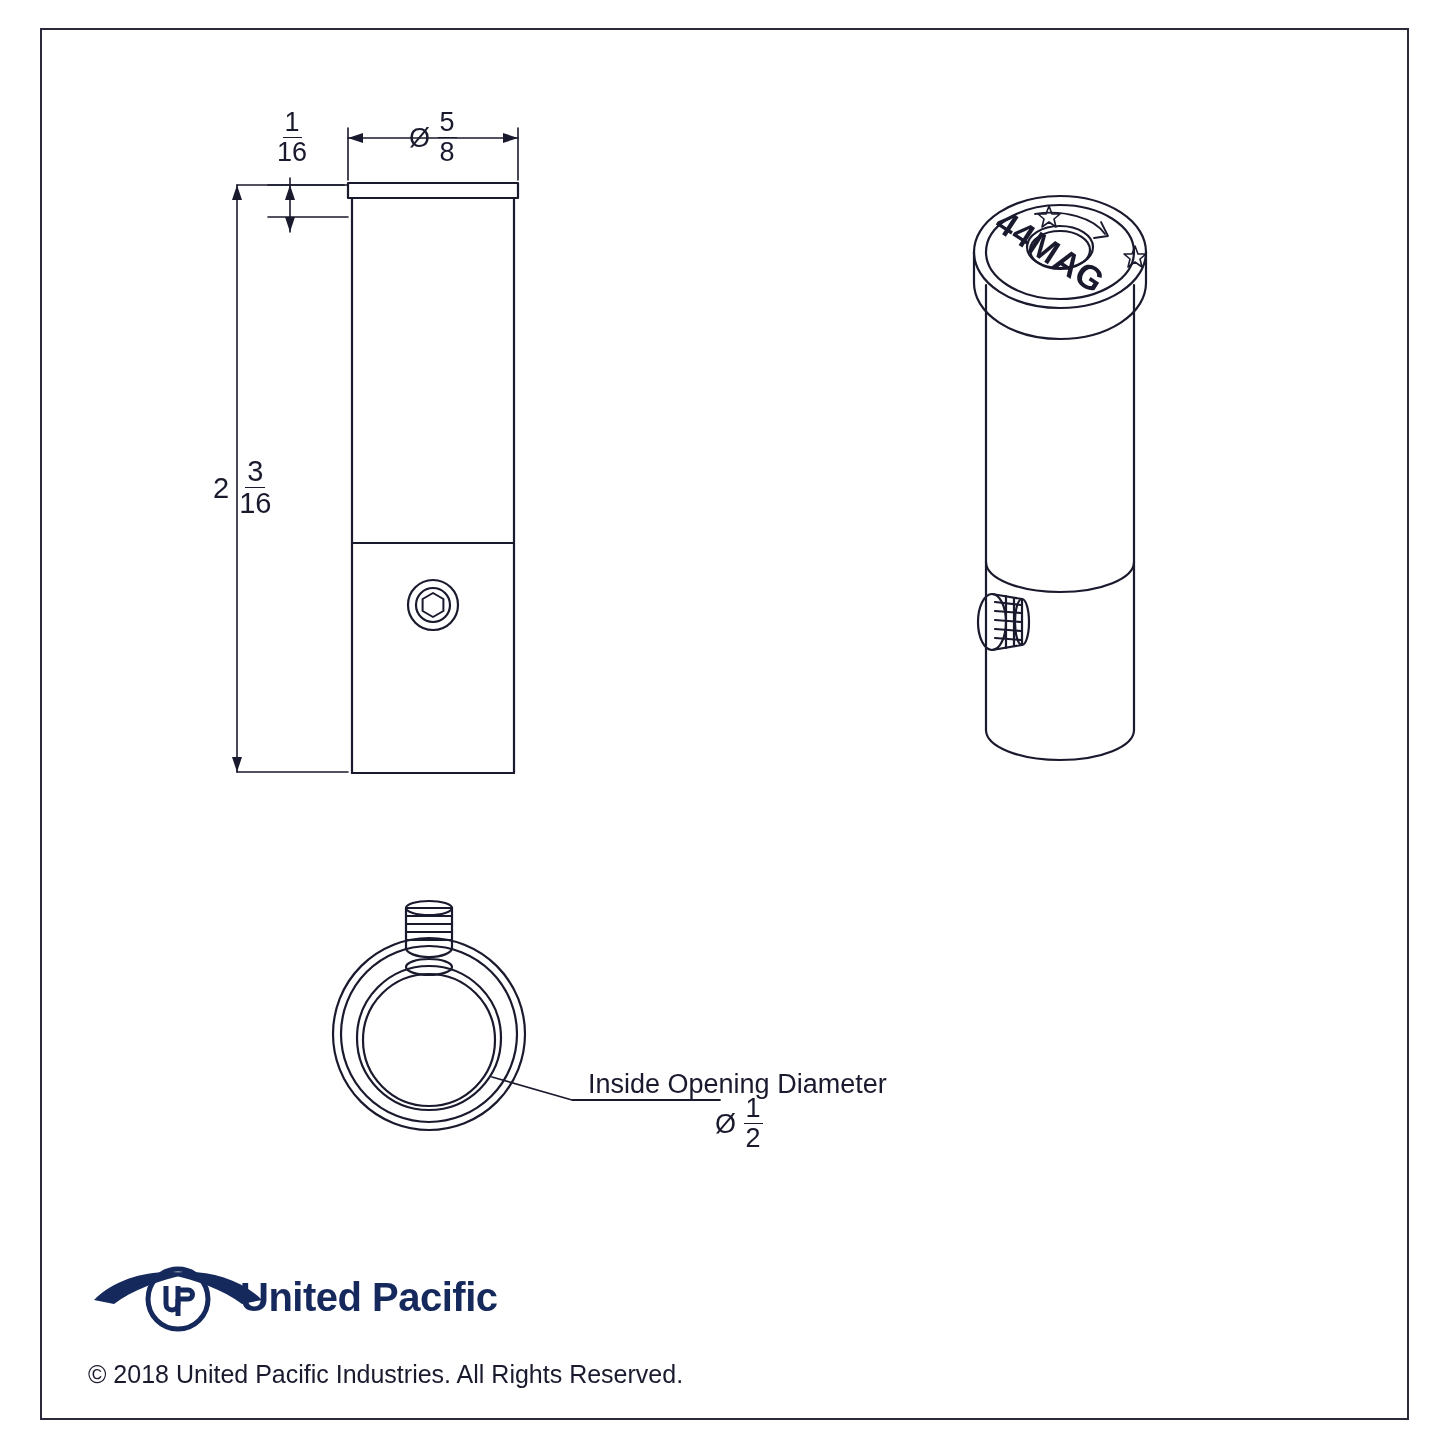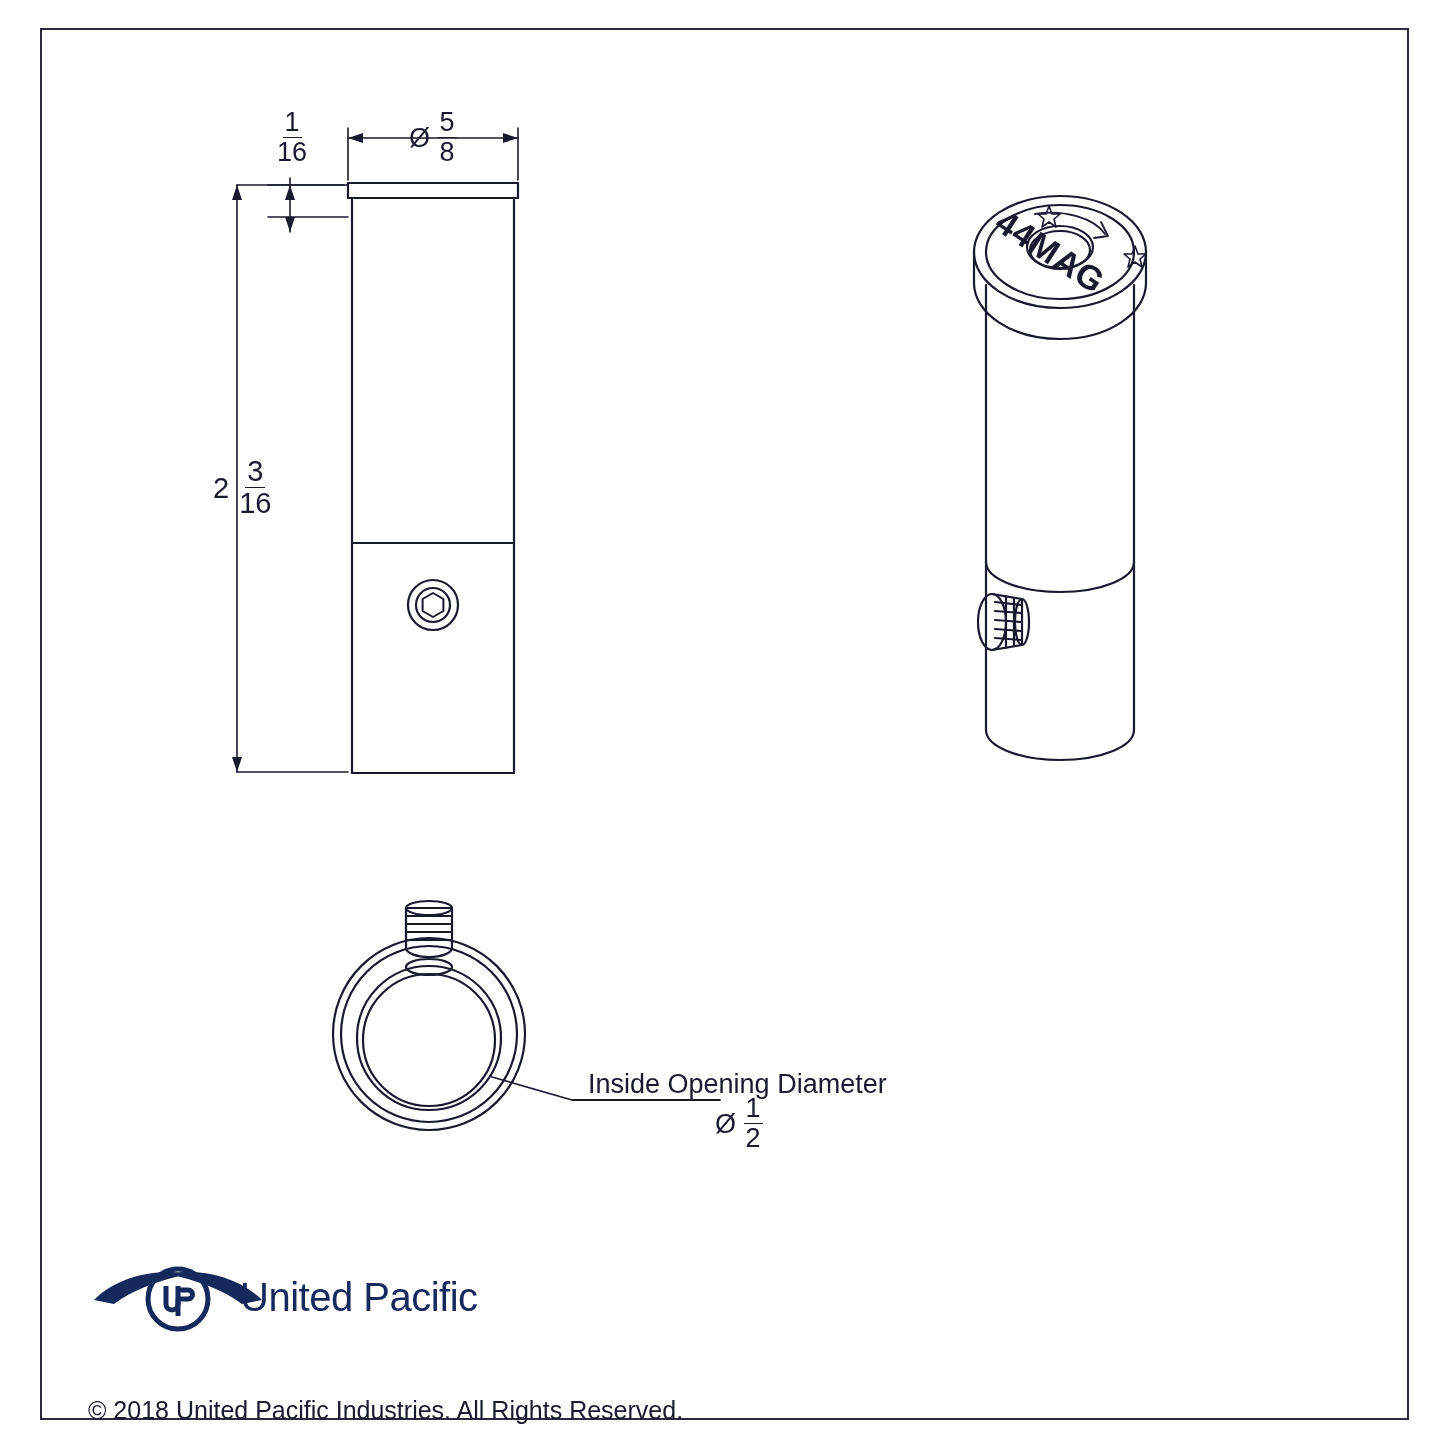--- a/index.html
+++ b/index.html
@@ -104,31 +104,30 @@
     left: 88px;
     top: 1260px;
     width: 440px;
     height: 78px;
   }
   #logo-text {
     position: absolute;
     left: 240px;
     top: 1275px;
     font-size: 40px;
-    font-weight: normal;
+    font-weight: bold;
     color: #16295c;
     letter-spacing: -0.5px;
   }
   #copyright {
     position: absolute;
     left: 88px;
     top: 1360px;
     font-size: 25px;
     color: #1a1a2e;
-    margin-top: 36px;
   }
   .casing-label {
     position: absolute;
     font-weight: bold;
     color: #1a1a2e;
   }
 </style>
 </head>
 <body>
 

